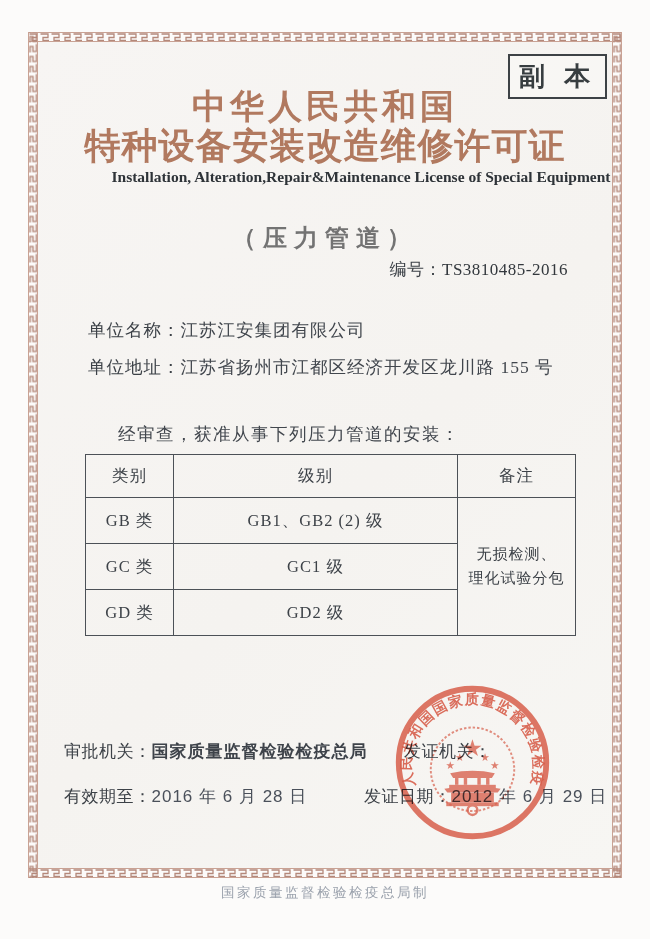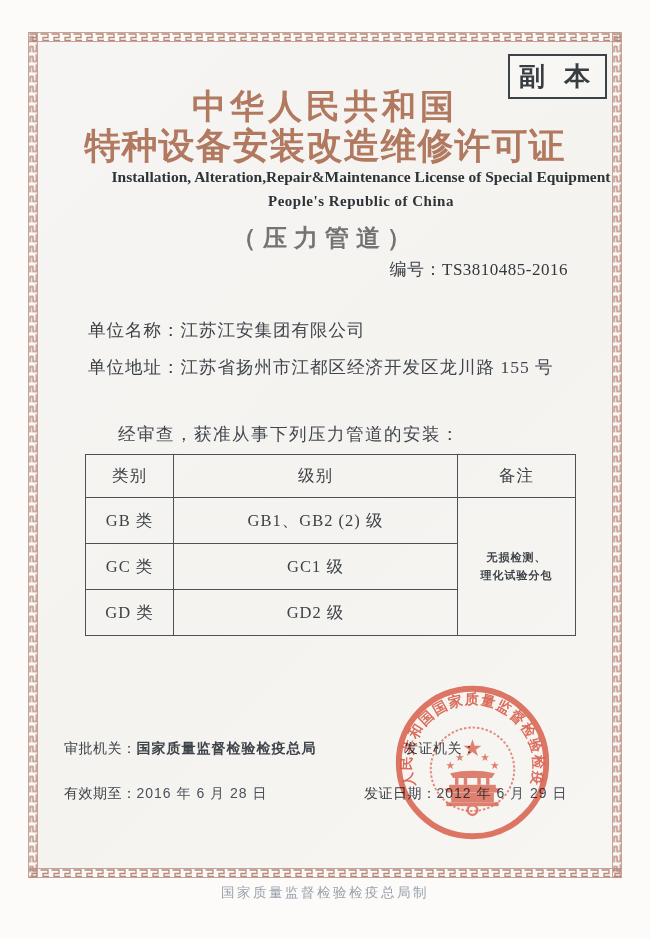--- a/index.html
+++ b/index.html
@@ -37,23 +37,23 @@
         color:#41464d;letter-spacing:1.5px;}
   .lbl{color:#3c4147;}
   
   table{position:absolute;left:85px;top:454px;width:481px;border-collapse:collapse;
         table-layout:fixed;}
   td,th{border:1.6px solid #4c5157;font-weight:normal;font-size:16.5px;
         color:#3d4248;text-align:center;letter-spacing:1px;}
   th{height:40px;}
   td{height:43px;}
   .col-cat{width:85px;}.col-lvl{width:281px;}.col-rem{width:115px;}
-  .remark{line-height:1.55;font-size:11px;font-weight:bold;}
-  
-  .f-line{position:absolute;font-size:14px;color:#3e434a;letter-spacing:.5px;
+  .remark{line-height:1.55;font-size:15px;}
+  
+  .f-line{position:absolute;font-size:17px;color:#3e434a;letter-spacing:.5px;
         white-space:nowrap;}
   #approve-line{left:64px;top:740px;}
   #issue-org-line{left:364px;top:740px;padding-left:40px;}
   #valid-line{left:64px;top:785px;}
   #issue-date-line{left:364px;top:785px;}
   .f-val{font-weight:600;letter-spacing:1px;}
   .date-val{font-family:"Liberation Sans","DejaVu Sans",sans-serif;
         font-weight:normal;color:#4a505a;letter-spacing:1px;}
   
   #seal{position:absolute;left:390px;top:680px;mix-blend-mode:multiply;
@@ -116,21 +116,20 @@
       <line x1="0.5" y1="0" x2="0.5" y2="846" stroke="#c9a294" stroke-width="1"></line>
       <line x1="9.5" y1="0" x2="9.5" y2="846" stroke="#c9a294" stroke-width="1"></line>
     </svg>
   </div>
 
   <div class="badge">副 本</div>
 
   <div id="title1" class="t-cn">中华人民共和国</div>
   <div id="title2" class="t-cn">特种设备安装改造维修许可证</div>
   <div id="eng1" class="t-en">Installation, Alteration,Repair&amp;Maintenance License of Special Equipment</div>
-  <div id="eng2" class="t-en">People's Republic of China</div>
 
   <div id="category">（压力管道）</div>
 
   <div id="license-no">
     <span class="lbl">编号：</span><span>TS3810485-2016</span>
   </div>
 
   <div id="name-line" class="info">
     <span class="lbl">单位名称：</span><span>江苏江安集团有限公司</span>
   </div>

